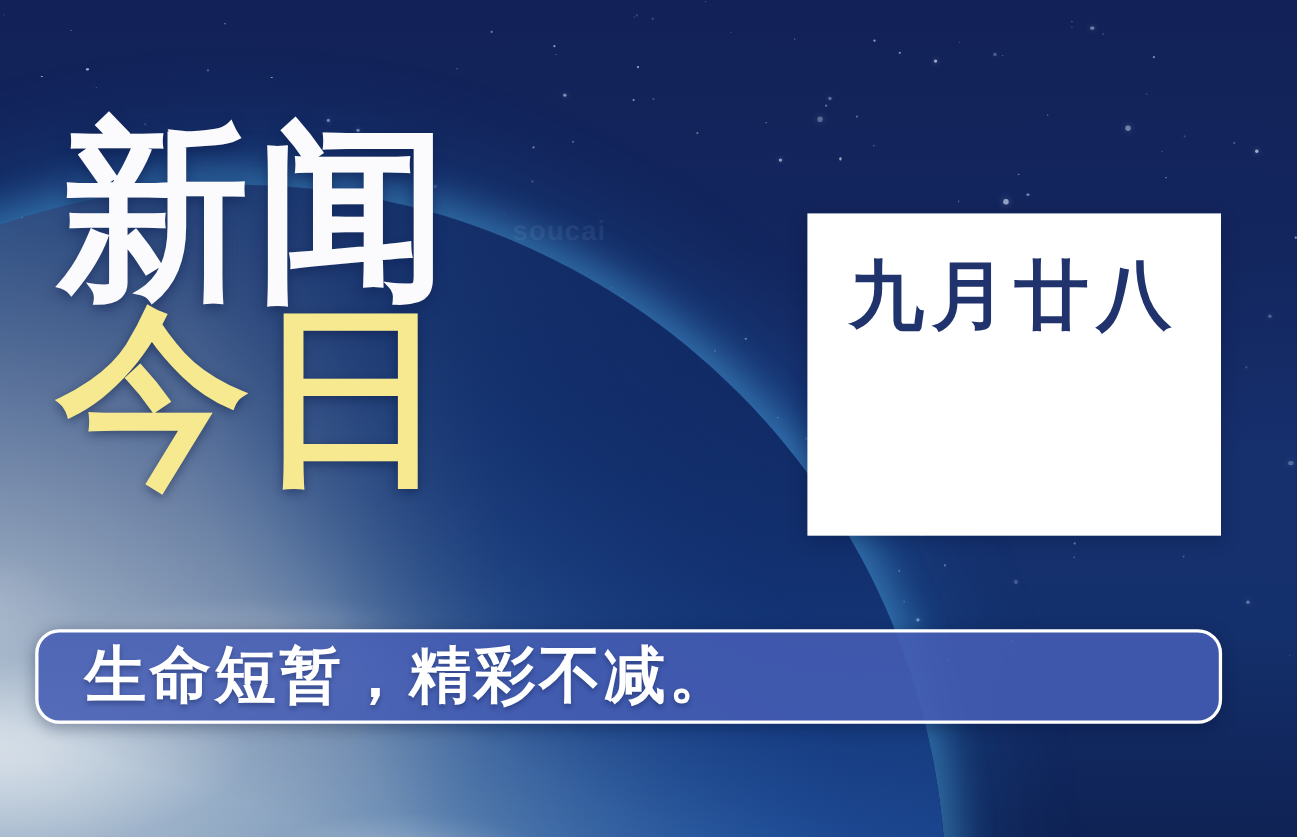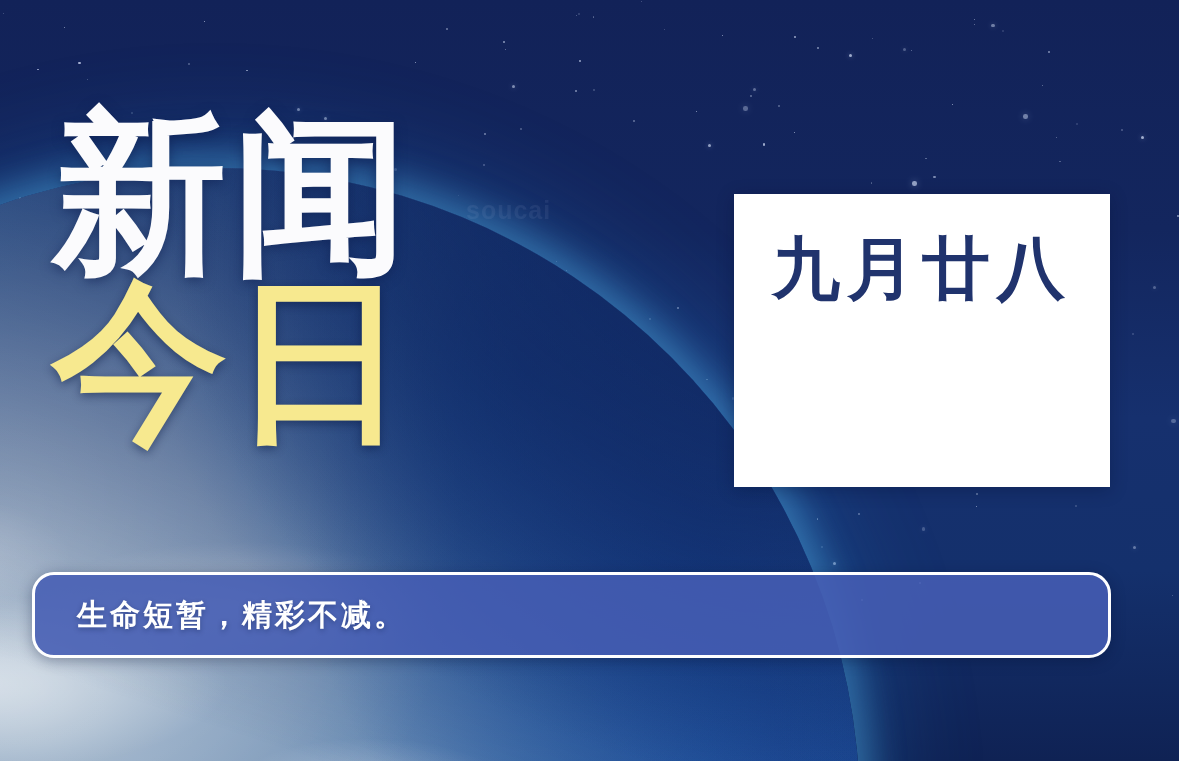--- a/index.html
+++ b/index.html
@@ -219,21 +219,21 @@
     border:3px solid #ffffff;
     border-radius:22px;
     display:flex; align-items:center;
     padding-left:42px;
     box-shadow:0 3px 14px rgba(5,16,52,0.35);
   }
   .quote-text{
     color:#ffffff;
     font-family:"DejaVu Sans","Liberation Sans",sans-serif;
     font-weight:700;
-    font-size:30px;
+    font-size:56px;
     letter-spacing:3px;
     white-space:nowrap;
     text-shadow:0 2px 5px rgba(10,22,62,0.35);
   }
 </style>
 </head>
 <body>
 
 <div id="poster">
 

